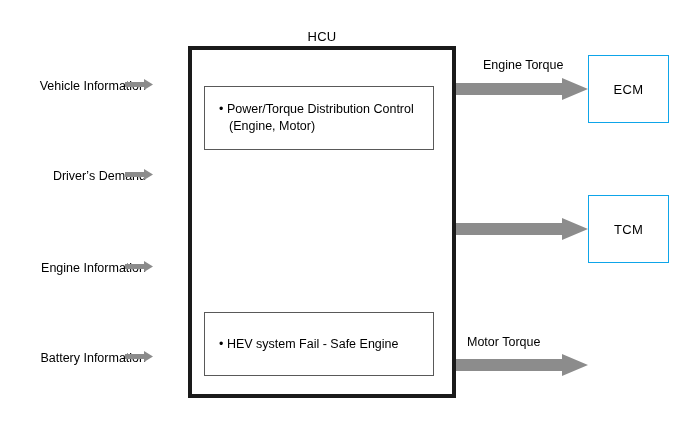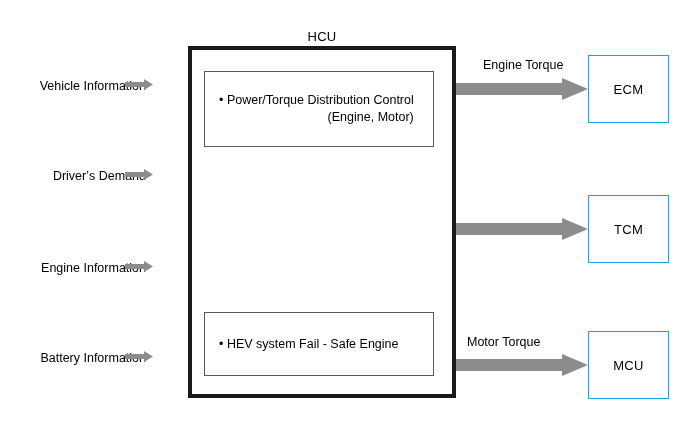--- a/index.html
+++ b/index.html
@@ -50,21 +50,21 @@
   .inner-box {
     position: absolute;
     left: 204px;
     width: 230px;
     box-sizing: border-box;
     border: 1px solid #595959;
     background: #ffffff;
     display: flex;
     align-items: center;
   }
-  .inner-box.b0 { top: 71px;  height: 76px; text-align: right; }
+  .inner-box.b0 { top: 86px;  height: 64px; }
   .inner-box.b1 { top: 200px; height: 62px; }
   .inner-box.b2 { top: 312px; height: 64px; }
 
   .inner-text {
     font-size: 12.5px;
     line-height: 17px;
     padding-left: 14px;
     padding-right: 8px;
     white-space: pre-line;
     text-indent: -10px;
@@ -187,17 +187,14 @@
   <svg class="big-arrow a2" viewBox="0 0 132 22" preserveAspectRatio="none">
     <path d="M0 5 H106 V0 L132 11 L106 22 V17 H0 Z" fill="#8c8c8c"></path>
   </svg>
 
   <div class="ecu-box e0">
       <span>ECM</span>
     </div>
   <div class="ecu-box e1">
       <span>TCM</span>
     </div>
-  <div class="ecu-box e2">
-      <span>MCU</span>
-    </div>
 
 </div>
 
 </body></html>

